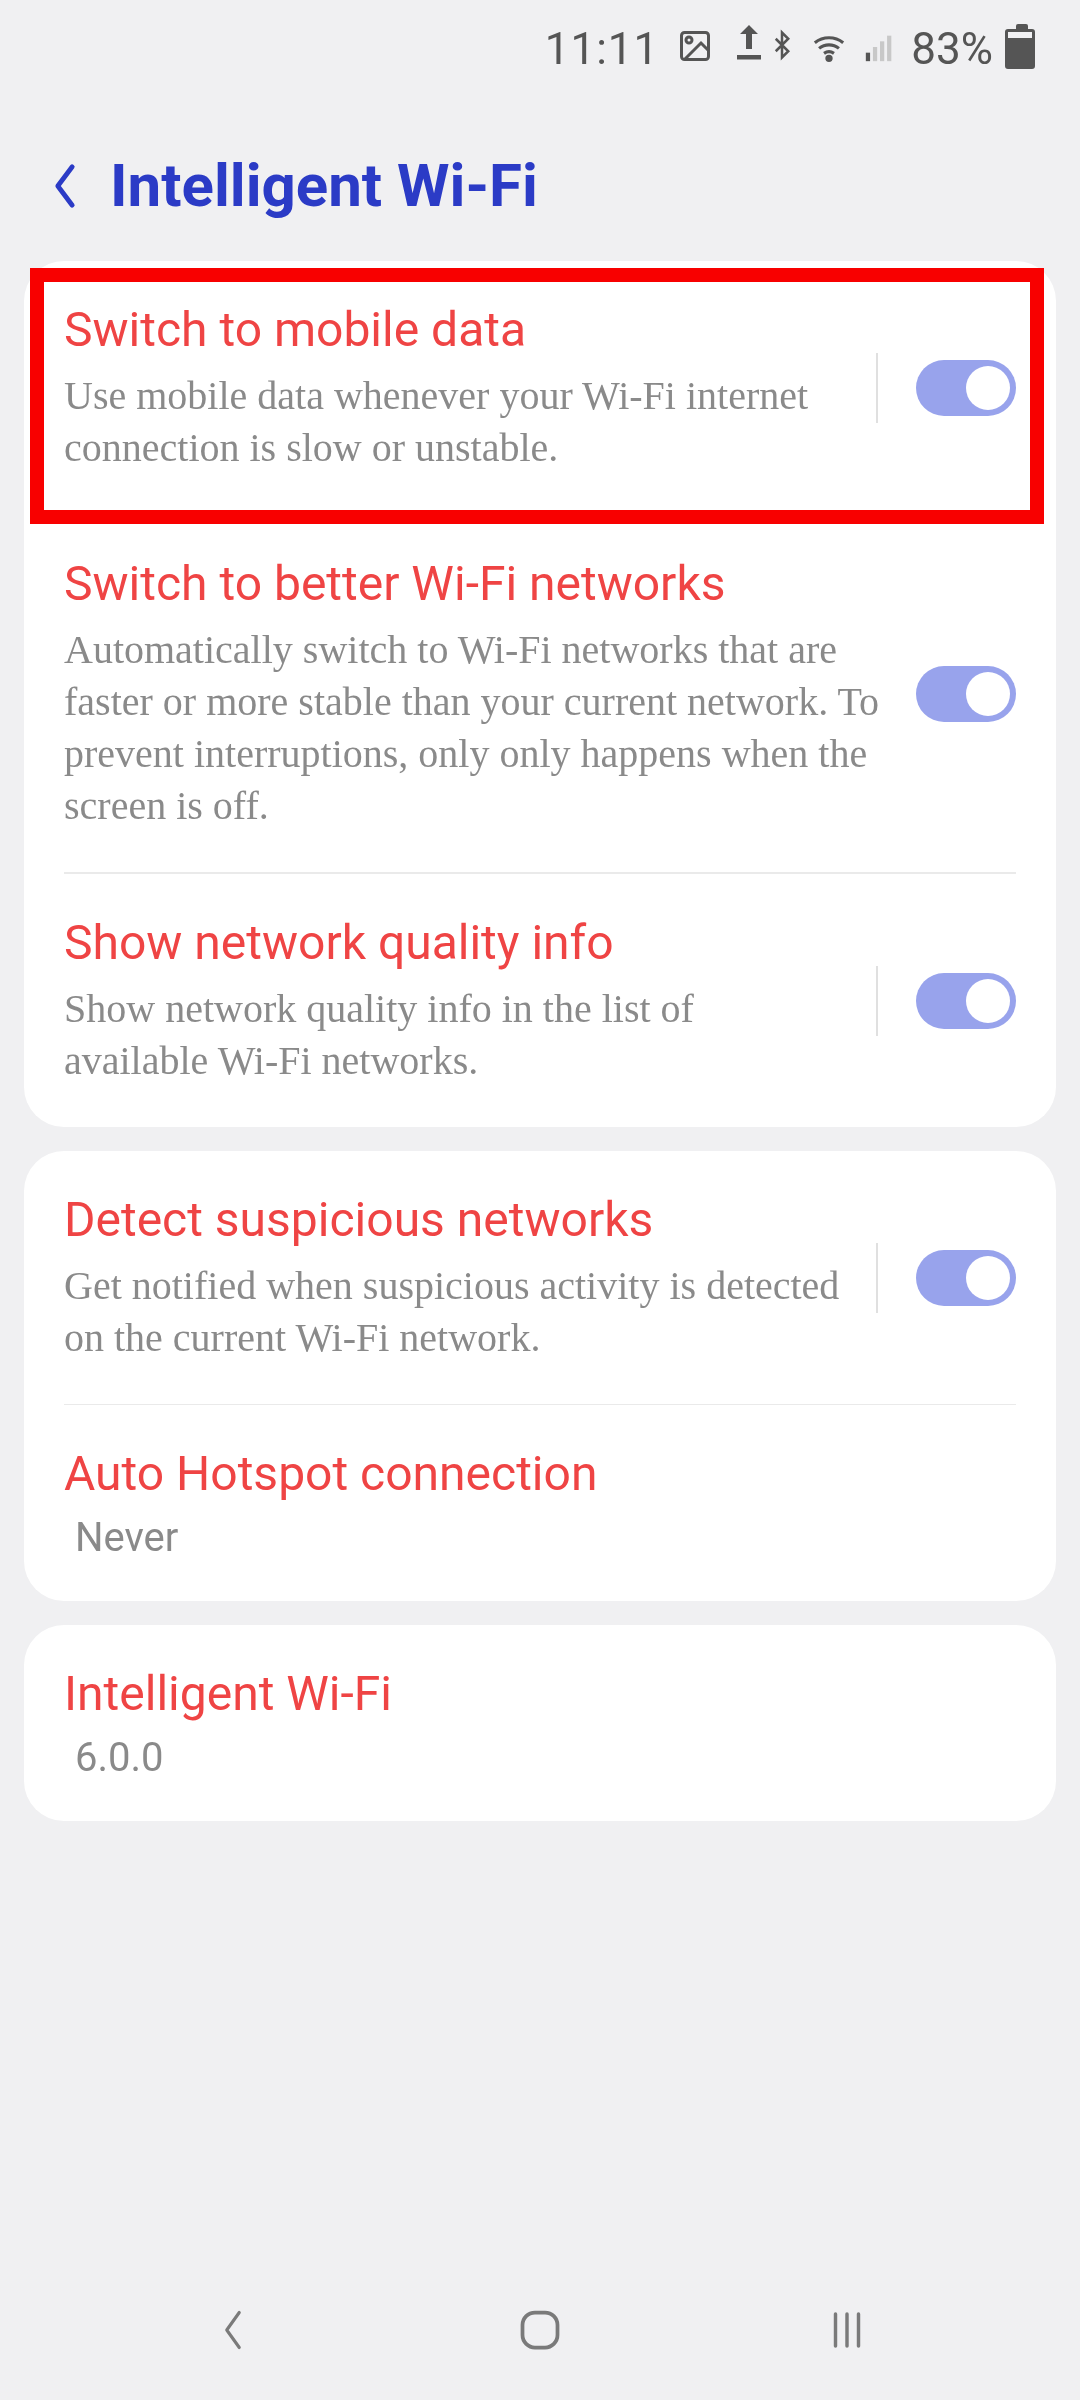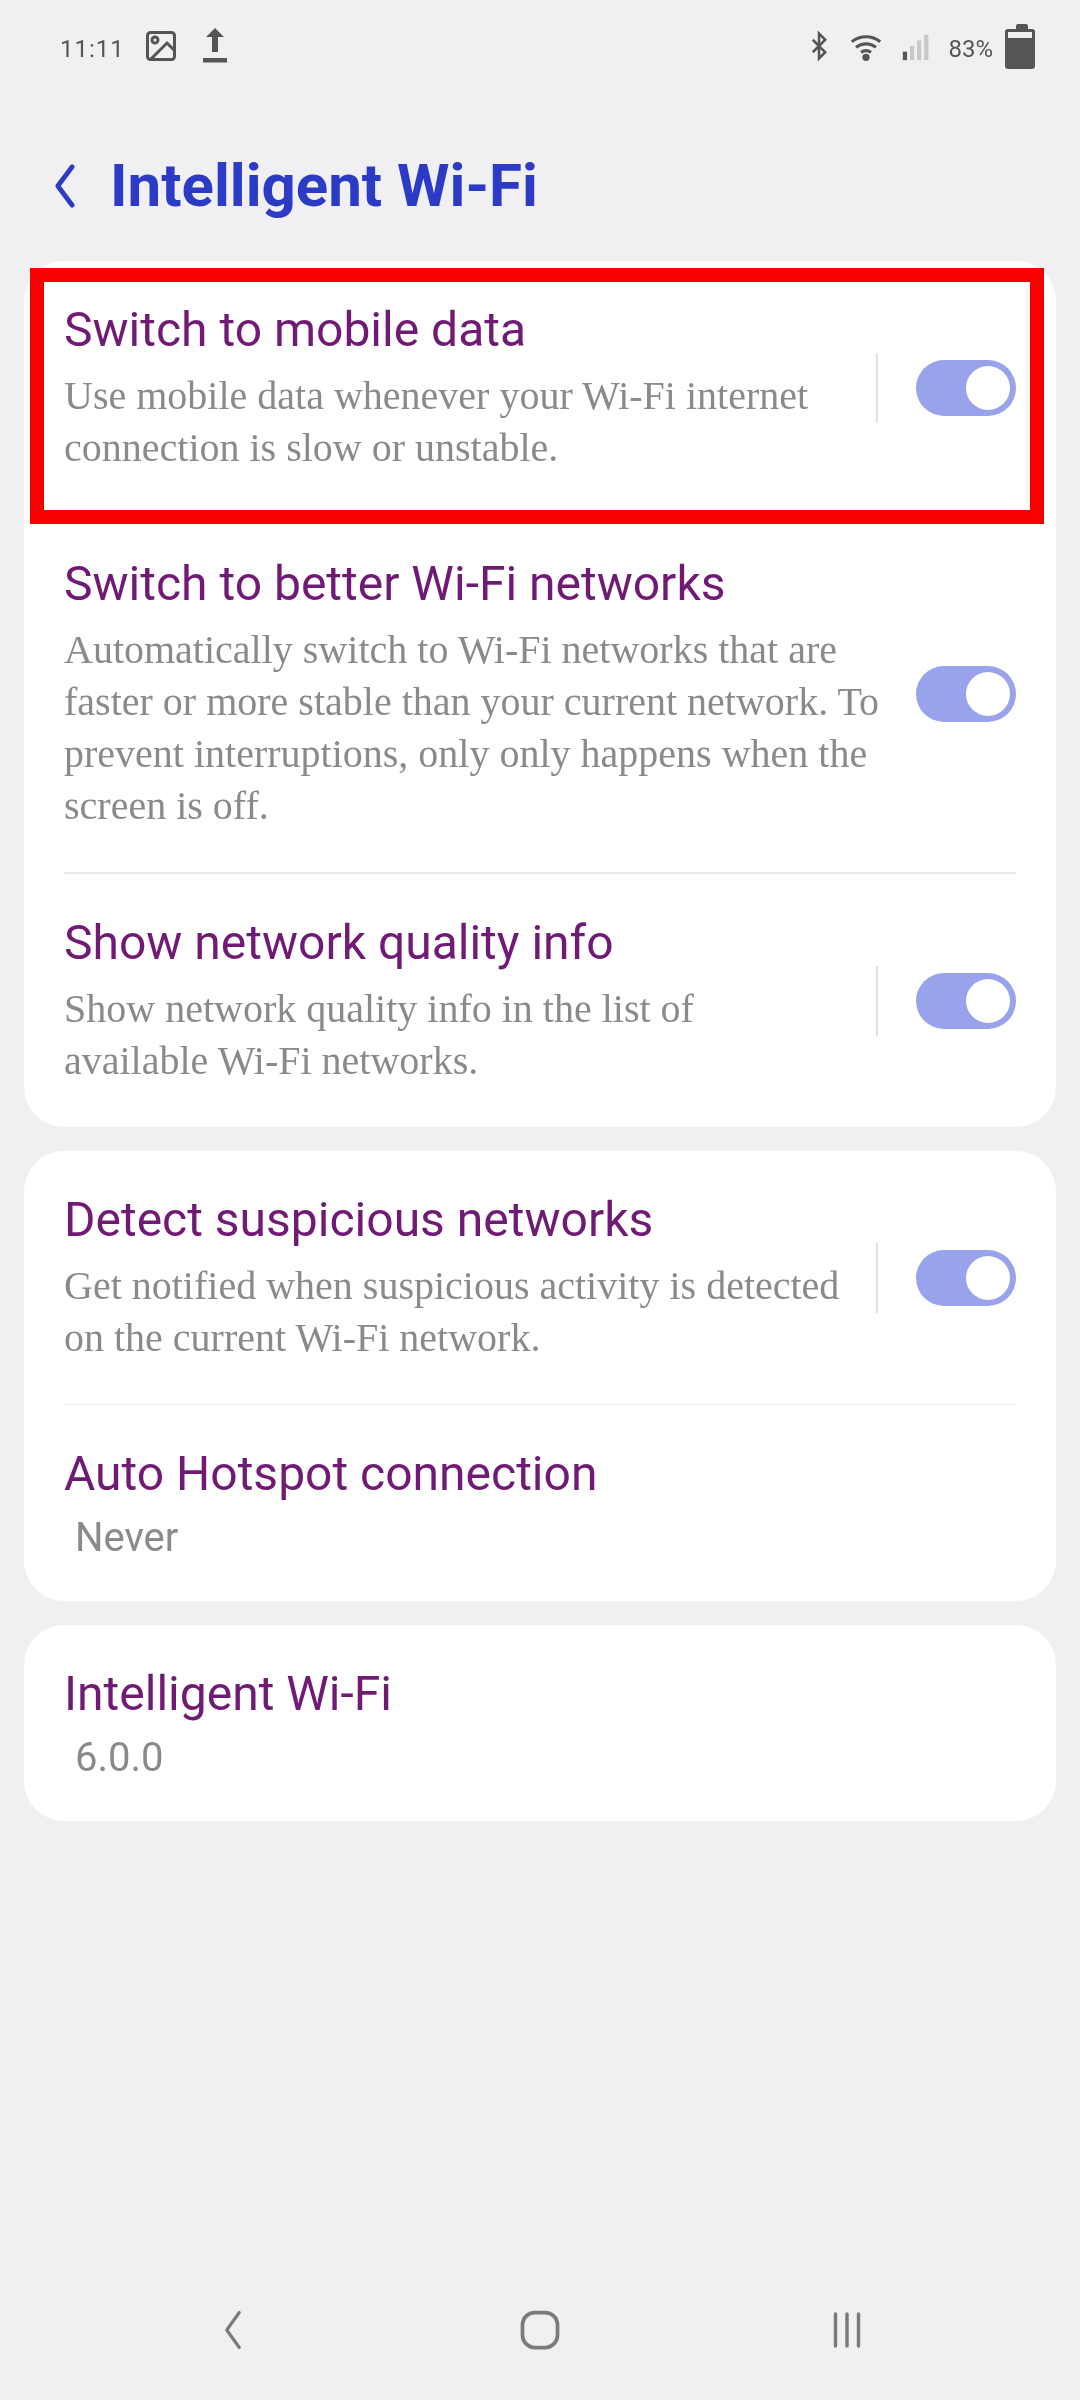--- a/index.html
+++ b/index.html
@@ -7,25 +7,25 @@
   body {
     font-family: -apple-system, BlinkMacSystemFont, 'Segoe UI', Roboto, sans-serif;
     background: #f0f0f2;
     color: #000;
     position: relative;
   }
 
   
   .status-bar {
     display: flex;
-    justify-content: space-between;
+    justify-content: flex-end;
     align-items: center;
     padding: 27px 45px 20px 60px;
     height: 90px;
-    font-size: 24px;
+    font-size: 44px;
     color: #555;
   }
   .status-left { display: flex; align-items: center; gap: 18px; }
   .status-right { display: flex; align-items: center; gap: 12px; }
   .status-time { font-weight: 400; letter-spacing: 1px; }
   .battery-box {
     display: inline-block;
     width: 30px; height: 40px;
     border: 3px solid #555;
     border-radius: 3px;
@@ -70,21 +70,21 @@
     display: flex;
     align-items: center;
     padding: 40px 40px;
     gap: 20px;
     position: relative;
   }
   .item .text { flex: 1; }
   .item-title {
     font-size: 48px;
     font-weight: 400;
-    color: #701a75;
+    color: #ef4444;
     margin-bottom: 12px;
   }
   .item-desc {
     font-size: 40px;
     line-height: 1.3;
     color: #8a8a8a;
     font-family: Liberation Serif, serif;
   }
   .item-value {
     font-size: 40px;

